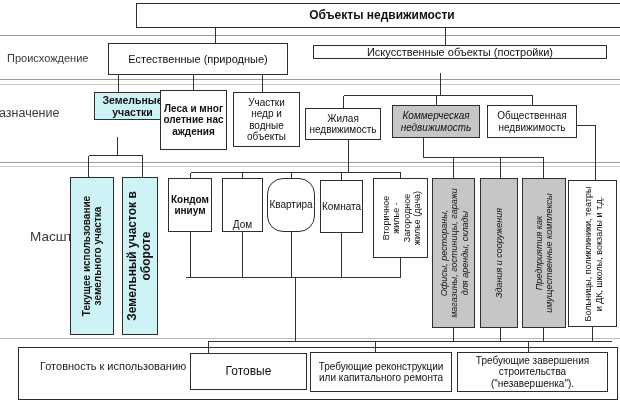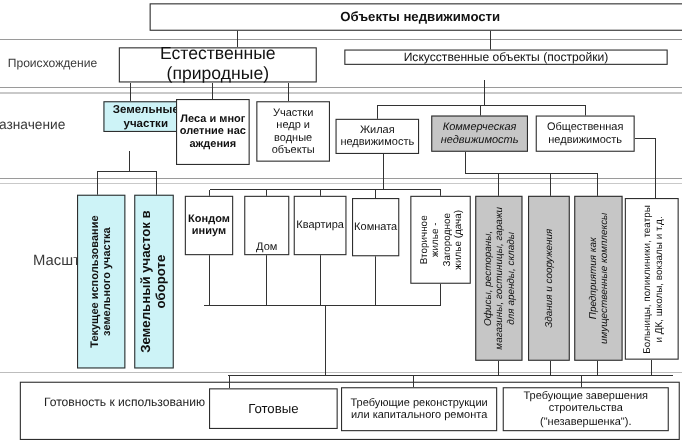--- a/index.html
+++ b/index.html
@@ -56,21 +56,21 @@
   </svg>
 
   <div class="lane-label" style="left:7px;top:52px;font-size:11px;">Происхождение</div>
   <div class="lane-label" style="left:-10px;top:106px;font-size:12.5px;">Назначение</div>
   <div class="lane-label" style="left:30px;top:229px;font-size:13.5px;">Масштаб</div>
 
   <div class="box bold" style="left:136px;top:3px;width:492px;height:25px;font-size:12px;">
       <span>Объекты недвижимости</span>
     </div>
 
-  <div class="box" style="left:108px;top:43px;width:180px;height:32px;font-size:16px;">
+  <div class="box" style="left:108px;top:43px;width:180px;height:32px;font-size:11px;">
       <span>Естественные (природные)</span>
     </div>
   <div class="box" style="left:313px;top:45px;width:294px;height:14px;font-size:11px;">
       <span>Искусственные объекты (постройки)</span>
     </div>
 
   <div class="box cyan bold" style="left:78px;top:92px;width:77px;height:28px;font-size:10.5px;margin-left:16px;">
       <span>Земельные участки</span>
     </div>
   <div class="box breakall" style="left:160px;top:90px;width:67px;height:60px;">
@@ -94,21 +94,21 @@
   </div>
   <div class="box cyan bold" style="left:122px;top:177px;width:36px;height:158px;font-size:12px;">
     <span class="vwrap" style="width:150px;height:34px;">Земельный участок в обороте</span>
   </div>
   <div class="box breakall" style="left:168px;top:178px;width:44px;height:54px;">
       <span>Кондоминиум</span>
     </div>
   <div class="box" style="left:222px;top:178px;width:41px;height:54px;align-items:flex-end;">
       <span>Дом</span>
     </div>
-  <div class="box" style="left:267px;top:178px;width:48px;height:54px;">
+  <div class="box" style="left:267px;top:178px;width:48px;height:54px;border-radius:16px;">
       <span>Квартира</span>
     </div>
   <div class="box" style="left:320px;top:180px;width:43px;height:53px;">
       <span>Комната</span>
     </div>
   <div class="box" style="left:373px;top:178px;width:55px;height:80px;font-size:9px;">
     <span class="vwrap" style="width:62px;height:53px;">Вторичное жилье - Загородное жилье (дача)</span>
   </div>
   <div class="box gray italic" style="left:432px;top:178px;width:43px;height:150px;font-size:9px;">
     <span class="vwrap" style="width:132px;height:41px;">Офисы, рестораны, магазины, гостиницы, гаражи для аренды, склады</span>

